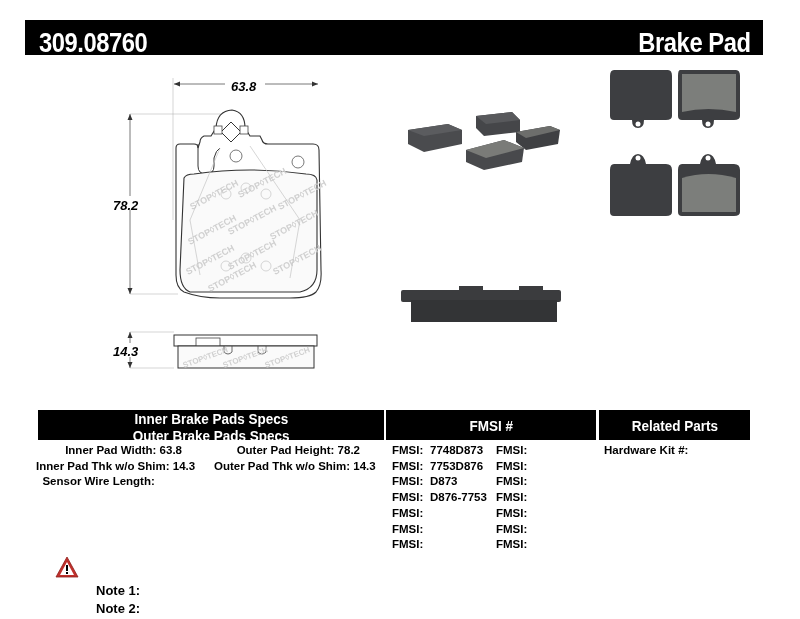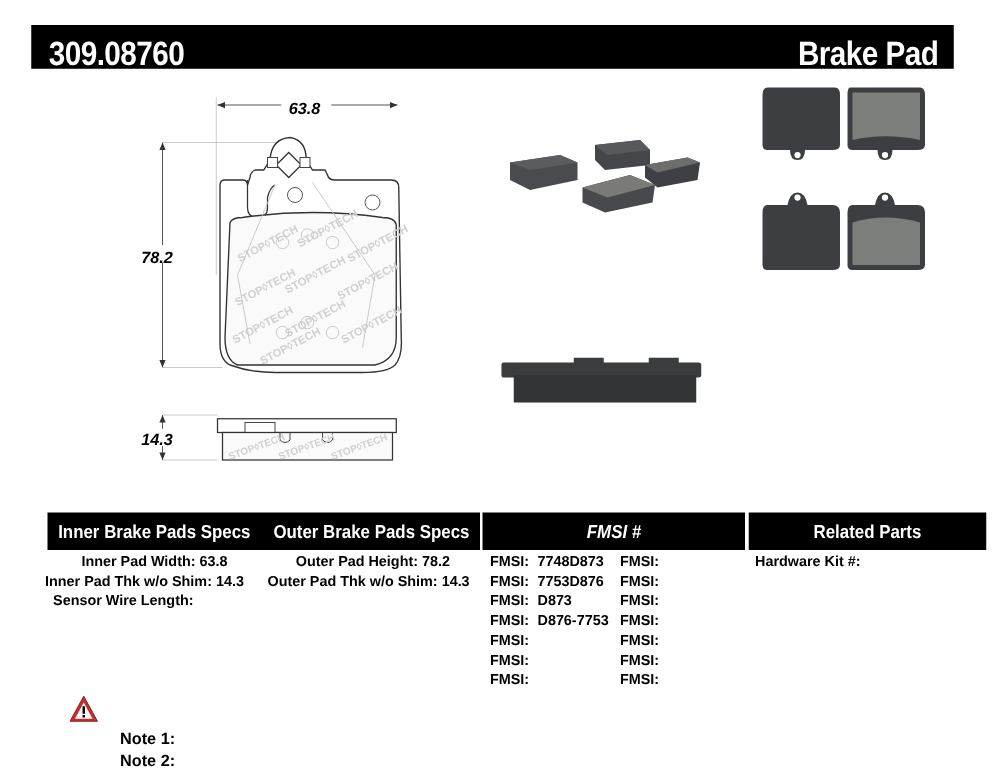--- a/index.html
+++ b/index.html
@@ -14,21 +14,21 @@
   .title-bar .part-no { font-size: 27px; font-weight: bold; letter-spacing: -0.5px; transform: scaleX(0.88); transform-origin: left center; }
   .title-bar .type { font-size: 27px; font-weight: bold; letter-spacing: -0.5px; transform: scaleX(0.88); transform-origin: right center; }
 
   .drawing { position: absolute; left: 100px; top: 70px; width: 250px; height: 310px; }
   .photo { position: absolute; }
 
   .dim-label { position: absolute; font-weight: bold; font-style: italic; font-size: 13px; }
 
   .spec-header {
     position: absolute; top: 410px; height: 30px; background: #000; color: #fff;
-    display: flex; align-items: center; justify-content: center; font-weight: bold; font-size: 15px;
+    display: flex; align-items: center; justify-content: center; font-weight: bold; font-size: 15px; flex-direction: column;
   }
   .spec-header span { display: inline-block; transform: scaleX(0.9); }
 
   .spec-col { position: absolute; top: 443px; font-size: 11.5px; font-weight: bold; line-height: 15.7px; }
   .spec-col .row { white-space: nowrap; }
   .spec-col.right-align { text-align: right; }
   .spec-col .row span { display: inline-block; text-align: center; }
 
   .fmsi-col { position: absolute; top: 443px; font-size: 11.5px; font-weight: bold; line-height: 15.7px; }
   .fmsi-col .row { white-space: nowrap; }
@@ -147,24 +147,24 @@
 
   <path d="M74,98 L92,98 Q94,88 100,88 Q106,88 108,98 L126,98 Q132,98 132,104 L132,146 Q132,150 126,150 L74,150 Q70,150 70,146 L70,104 Q70,98 74,98 Z" fill="#3d3e41"></path>
   <path d="M74,112 Q100,104 128,112 L128,146 L74,146 Z" fill="#7c7e7b"></path>
   <circle cx="100" cy="92" r="2.5" fill="#fff"></circle>
 </svg>
 
 <div class="spec-header" style="left:38px;width:346px;justify-content:space-around;">
   <span>Inner Brake Pads Specs</span>
   <span>Outer Brake Pads Specs</span>
 </div>
-<div class="spec-header" style="left:386px;width:210px;font-style:italic;">
+<div class="spec-header" style="left:386px;width:210px;">
   <span>FMSI #</span>
 </div>
-<div class="spec-header" style="left:599px;width:190px;">
+<div class="spec-header" style="left:599px;width:151px;">
   <span>Related Parts</span>
 </div>
 
 <div class="spec-col right-align" style="left:36px;width:146px;">
   <div class="row"><span>Inner Pad Width:</span> <span>63.8</span></div>
   <div class="row"><span>Inner Pad Thk w/o Shim:</span> <span>14.3</span></div>
   <div class="row" style="padding-right:24px;"><span>Sensor Wire Length:</span> <span></span></div>
 </div>
 
 <div class="spec-col right-align" style="left:214px;width:146px;">

